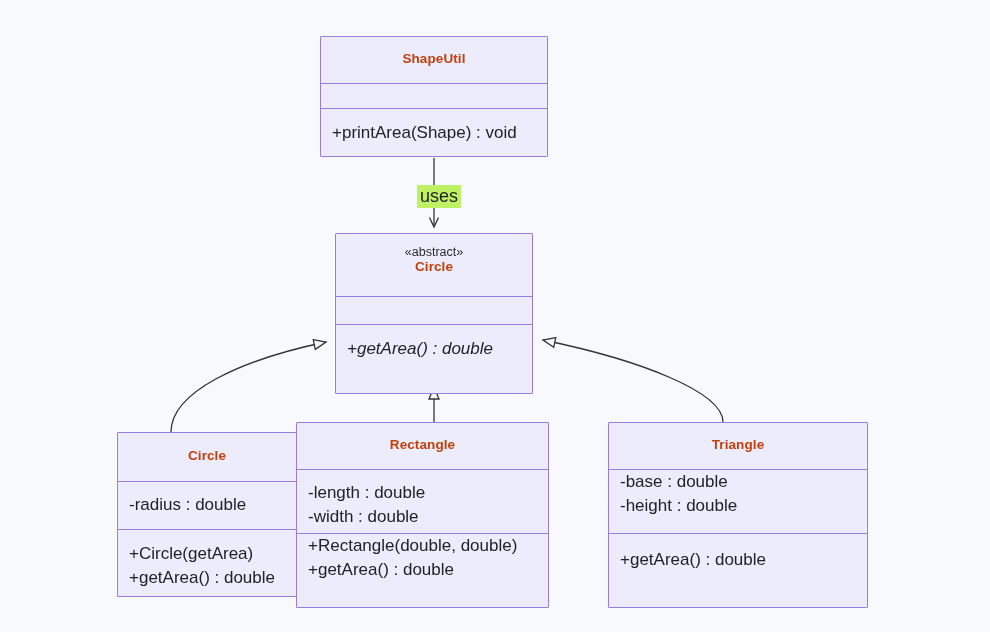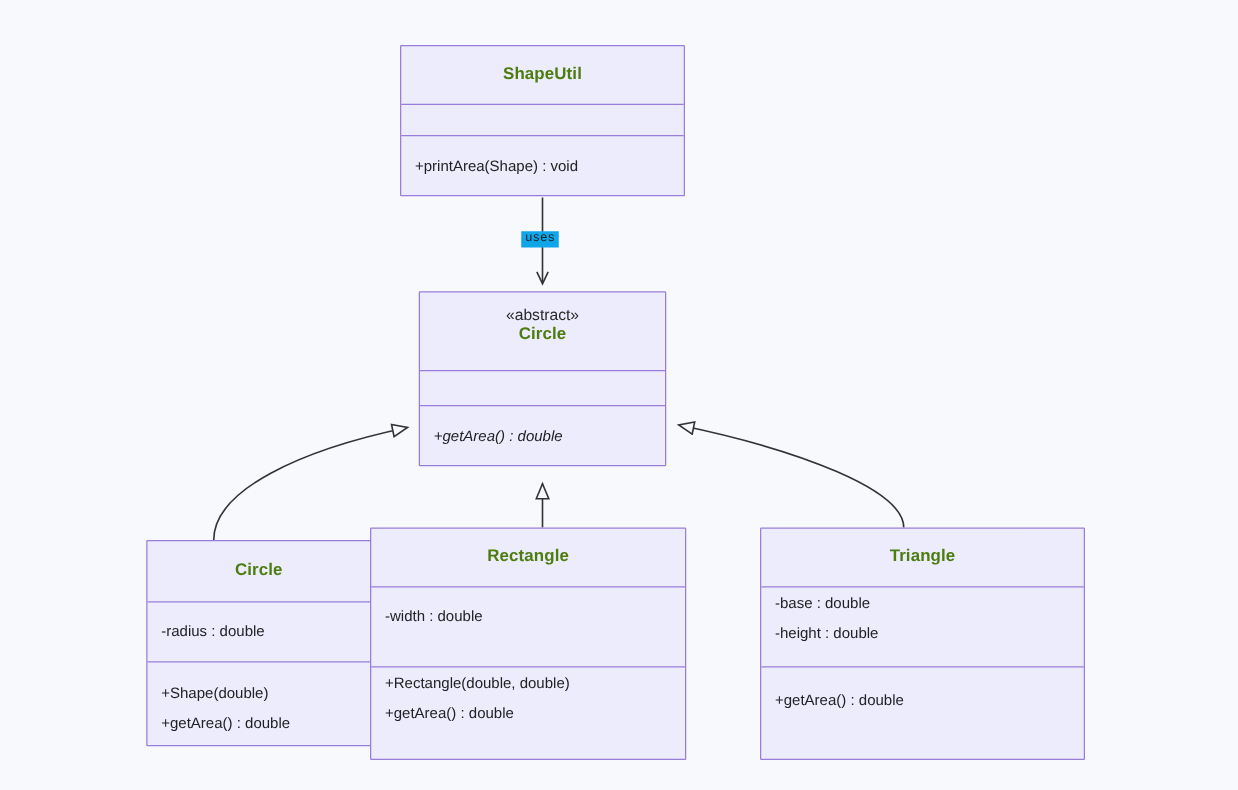--- a/index.html
+++ b/index.html
@@ -41,56 +41,55 @@
     box-sizing: border-box;
     position: relative;
   }
   .compartment + .compartment {
     border-top: 1.6px solid #9a7ddb;
   }
   .cls-name {
     text-align: center;
     font-weight: bold;
     font-size: 13.5px;
-    color: #4d7c0f;
+    color: #c2410c;
     letter-spacing: 0.1px;
   }
   .cls-stereotype {
     text-align: center;
     font-size: 12.5px;
     color: #2a2a2e;
     font-weight: normal;
   }
   .member {
-    font-size: 12px;
+    font-size: 17px;
     color: #222226;
     padding-left: 11px;
     line-height: 24px;
     white-space: nowrap;
   }
   .member.italic {
     font-style: italic;
   }
   .edge-label {
     position: absolute;
-    font-size: 10px;
+    font-size: 18px;
     color: #1f1f22;
-    background: #0ea5e9;
+    background: #bef264;
     padding: 1px 3px;
     white-space: nowrap;
-    font-family: Liberation Mono, monospace;
   }
 
   
   #cls-shapeutil { left: 320px; top: 36px;  width: 228px; height: 121px; }
   #cls-shapeutil .c0 { height: 46px; padding-top: 14px; }
   #cls-shapeutil .c1 { height: 25px; }
   #cls-shapeutil .c2 { height: 50px; padding-top: 12px; }
 
-  #cls-shape { left: 335px; top: 233px; width: 198px; height: 140px; }
+  #cls-shape { left: 335px; top: 233px; width: 198px; height: 161px; }
   #cls-shape .c0 { height: 62px; padding-top: 11px; }
   #cls-shape .c1 { height: 28px; }
   #cls-shape .c2 { height: 50px; padding-top: 12px; }
 
   #cls-circle { left: 81px; top: 432px; width: 180px; height: 165px; margin-left: 36px; }
   #cls-circle .c0 { height: 48px; padding-top: 15px; }
   #cls-circle .c1 { height: 48px; padding-top: 11px; }
   #cls-circle .c2 { height: 69px; padding-top: 12px; }
 
   #cls-rectangle { left: 296px; top: 422px; width: 253px; height: 186px; }
@@ -165,30 +164,31 @@
   </div>
 
   <div class="uml-class" id="cls-circle">
     <div class="compartment c0">
       <div class="cls-name">Circle</div>
     </div>
     <div class="compartment c1">
       <div class="member">-radius : double</div>
     </div>
     <div class="compartment c2">
-      <div class="member">+Shape(double)</div>
+      <div class="member">+Circle(getArea)</div>
       <div class="member">+getArea() : double</div>
     </div>
   </div>
 
   <div class="uml-class" id="cls-rectangle">
     <div class="compartment c0">
       <div class="cls-name">Rectangle</div>
     </div>
     <div class="compartment c1">
+      <div class="member">-length : double</div>
       <div class="member">-width : double</div>
     </div>
     <div class="compartment c2">
       <div class="member">+Rectangle(double, double)</div>
       <div class="member">+getArea() : double</div>
     </div>
   </div>
 
   <div class="uml-class" id="cls-triangle">
     <div class="compartment c0">

